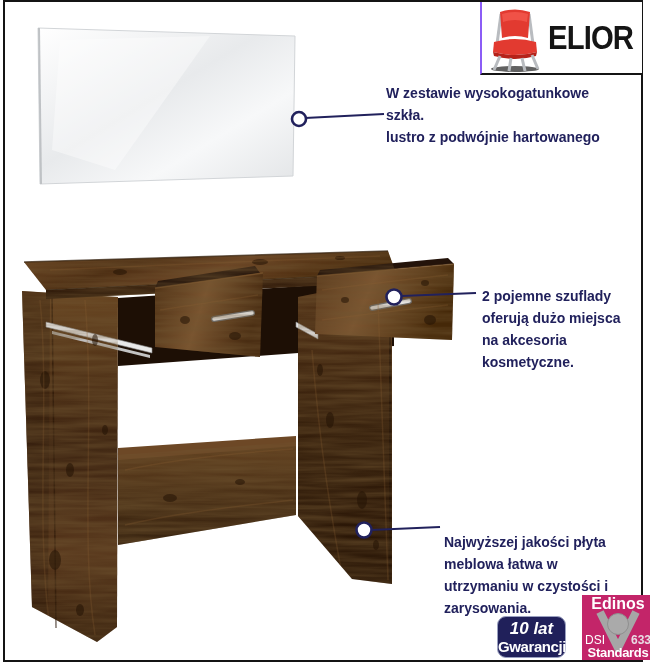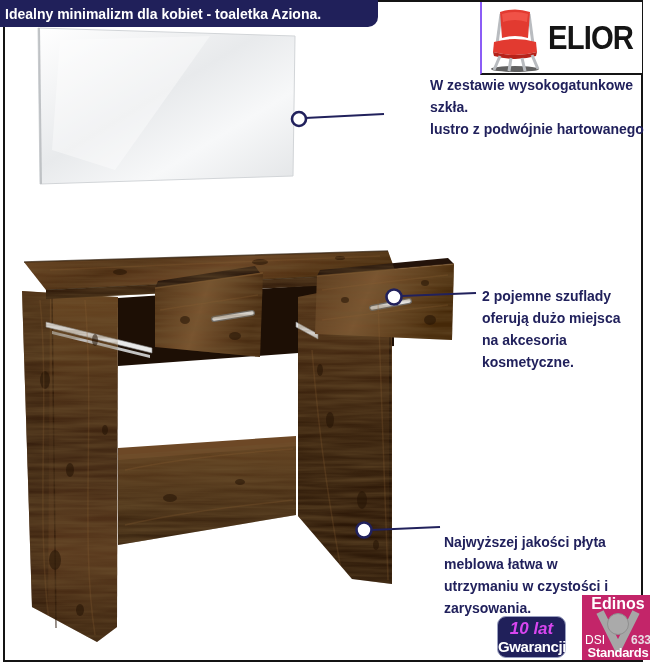--- a/index.html
+++ b/index.html
@@ -33,30 +33,30 @@
     position:absolute;left:66px;top:16px;font-size:34px;font-weight:bold;
     color:#151515;transform:scaleX(.86);transform-origin:left center;
     letter-spacing:-1px;
   }
   
   .note{
     position:absolute;color:#21215c;font-weight:bold;font-size:14px;
     line-height:22px;z-index:4;
   }
   .note div{white-space:nowrap;}
-  .note1{left:386px;top:74px;margin-left:44px;}
+  .note1{left:386px;top:82px;}
   .note2{left:482px;top:285px;}
   .note3{left:444px;top:491px;margin-top:40px;}
   
   .warranty{
     position:absolute;left:497px;top:616px;width:69px;height:42px;
     background:#20205a;border:1px solid #9aa0c0;border-radius:9px;
     text-align:center;z-index:5;
   }
-  .warranty .years{color:#d946ef;font-weight:bold;font-style:italic;font-size:17px;line-height:20px;margin-top:2px;}
+  .warranty .years{color:#ffffff;font-weight:bold;font-style:italic;font-size:17px;line-height:20px;margin-top:2px;}
   .warranty .glabel{color:#ffffff;font-weight:bold;font-size:15px;line-height:15px;letter-spacing:-.4px;}
   .edinos{
     position:absolute;left:582px;top:595px;width:72px;height:65px;
     background:#c32569;z-index:5;text-align:center;
   }
   .edinos .ebrand{position:absolute;left:0;right:0;top:0;color:#fff;font-weight:bold;font-size:16px;line-height:18px;}
   .edinos .vmark{position:absolute;left:14px;top:15px;width:44px;height:42px;}
   .edinos .dsi{position:absolute;left:3px;bottom:13px;color:#ffffff;font-weight:normal;font-size:12px;}
   .edinos .code{position:absolute;right:3px;bottom:13px;color:#e9dce4;font-weight:bold;font-size:12px;}
   .edinos .standards{position:absolute;left:0;right:0;bottom:0;color:#fff;font-weight:bold;font-size:13px;letter-spacing:-.3px;}
@@ -212,23 +212,20 @@
     </g>
     <g fill="#ffffff" stroke="#21215c" stroke-width="2.6">
       <circle cx="299" cy="119" r="7"></circle>
       <circle cx="394" cy="297" r="7.5"></circle>
       <circle cx="364" cy="530" r="7.5"></circle>
     </g>
   </svg>
 
   <div class="frame"></div>
 
-  <div class="titlebar">
-    <span>Idealny minimalizm dla kobiet - toaletka Aziona.</span>
-  </div>
 
   <div class="logobox">
     <svg width="62" height="70" viewBox="0 0 62 70" style="position:absolute;left:2px;top:2px;" aria-hidden="true">
       <ellipse cx="31" cy="65" rx="24" ry="3" fill="#3a3a3a" opacity="0.8"></ellipse>
       <line x1="17" y1="10" x2="13" y2="40" stroke="#b9bcc0" stroke-width="3"></line>
       <line x1="45" y1="10" x2="49" y2="40" stroke="#b9bcc0" stroke-width="3"></line>
       <path d="M16,8 Q31,3 46,8 L44,34 Q31,30 18,34 Z" fill="#e23a30"></path>
       <path d="M18,10 Q31,6 44,10 L43,18 Q31,14 19,18 Z" fill="#f4594e" opacity="0.8"></path>
       <path d="M10,38 Q31,32 52,38 L53,48 Q31,54 9,48 Z" fill="#e23a30"></path>
       <path d="M9,48 Q31,54 53,48 L52,52 Q31,58 10,52 Z" fill="#b5221a"></path>

